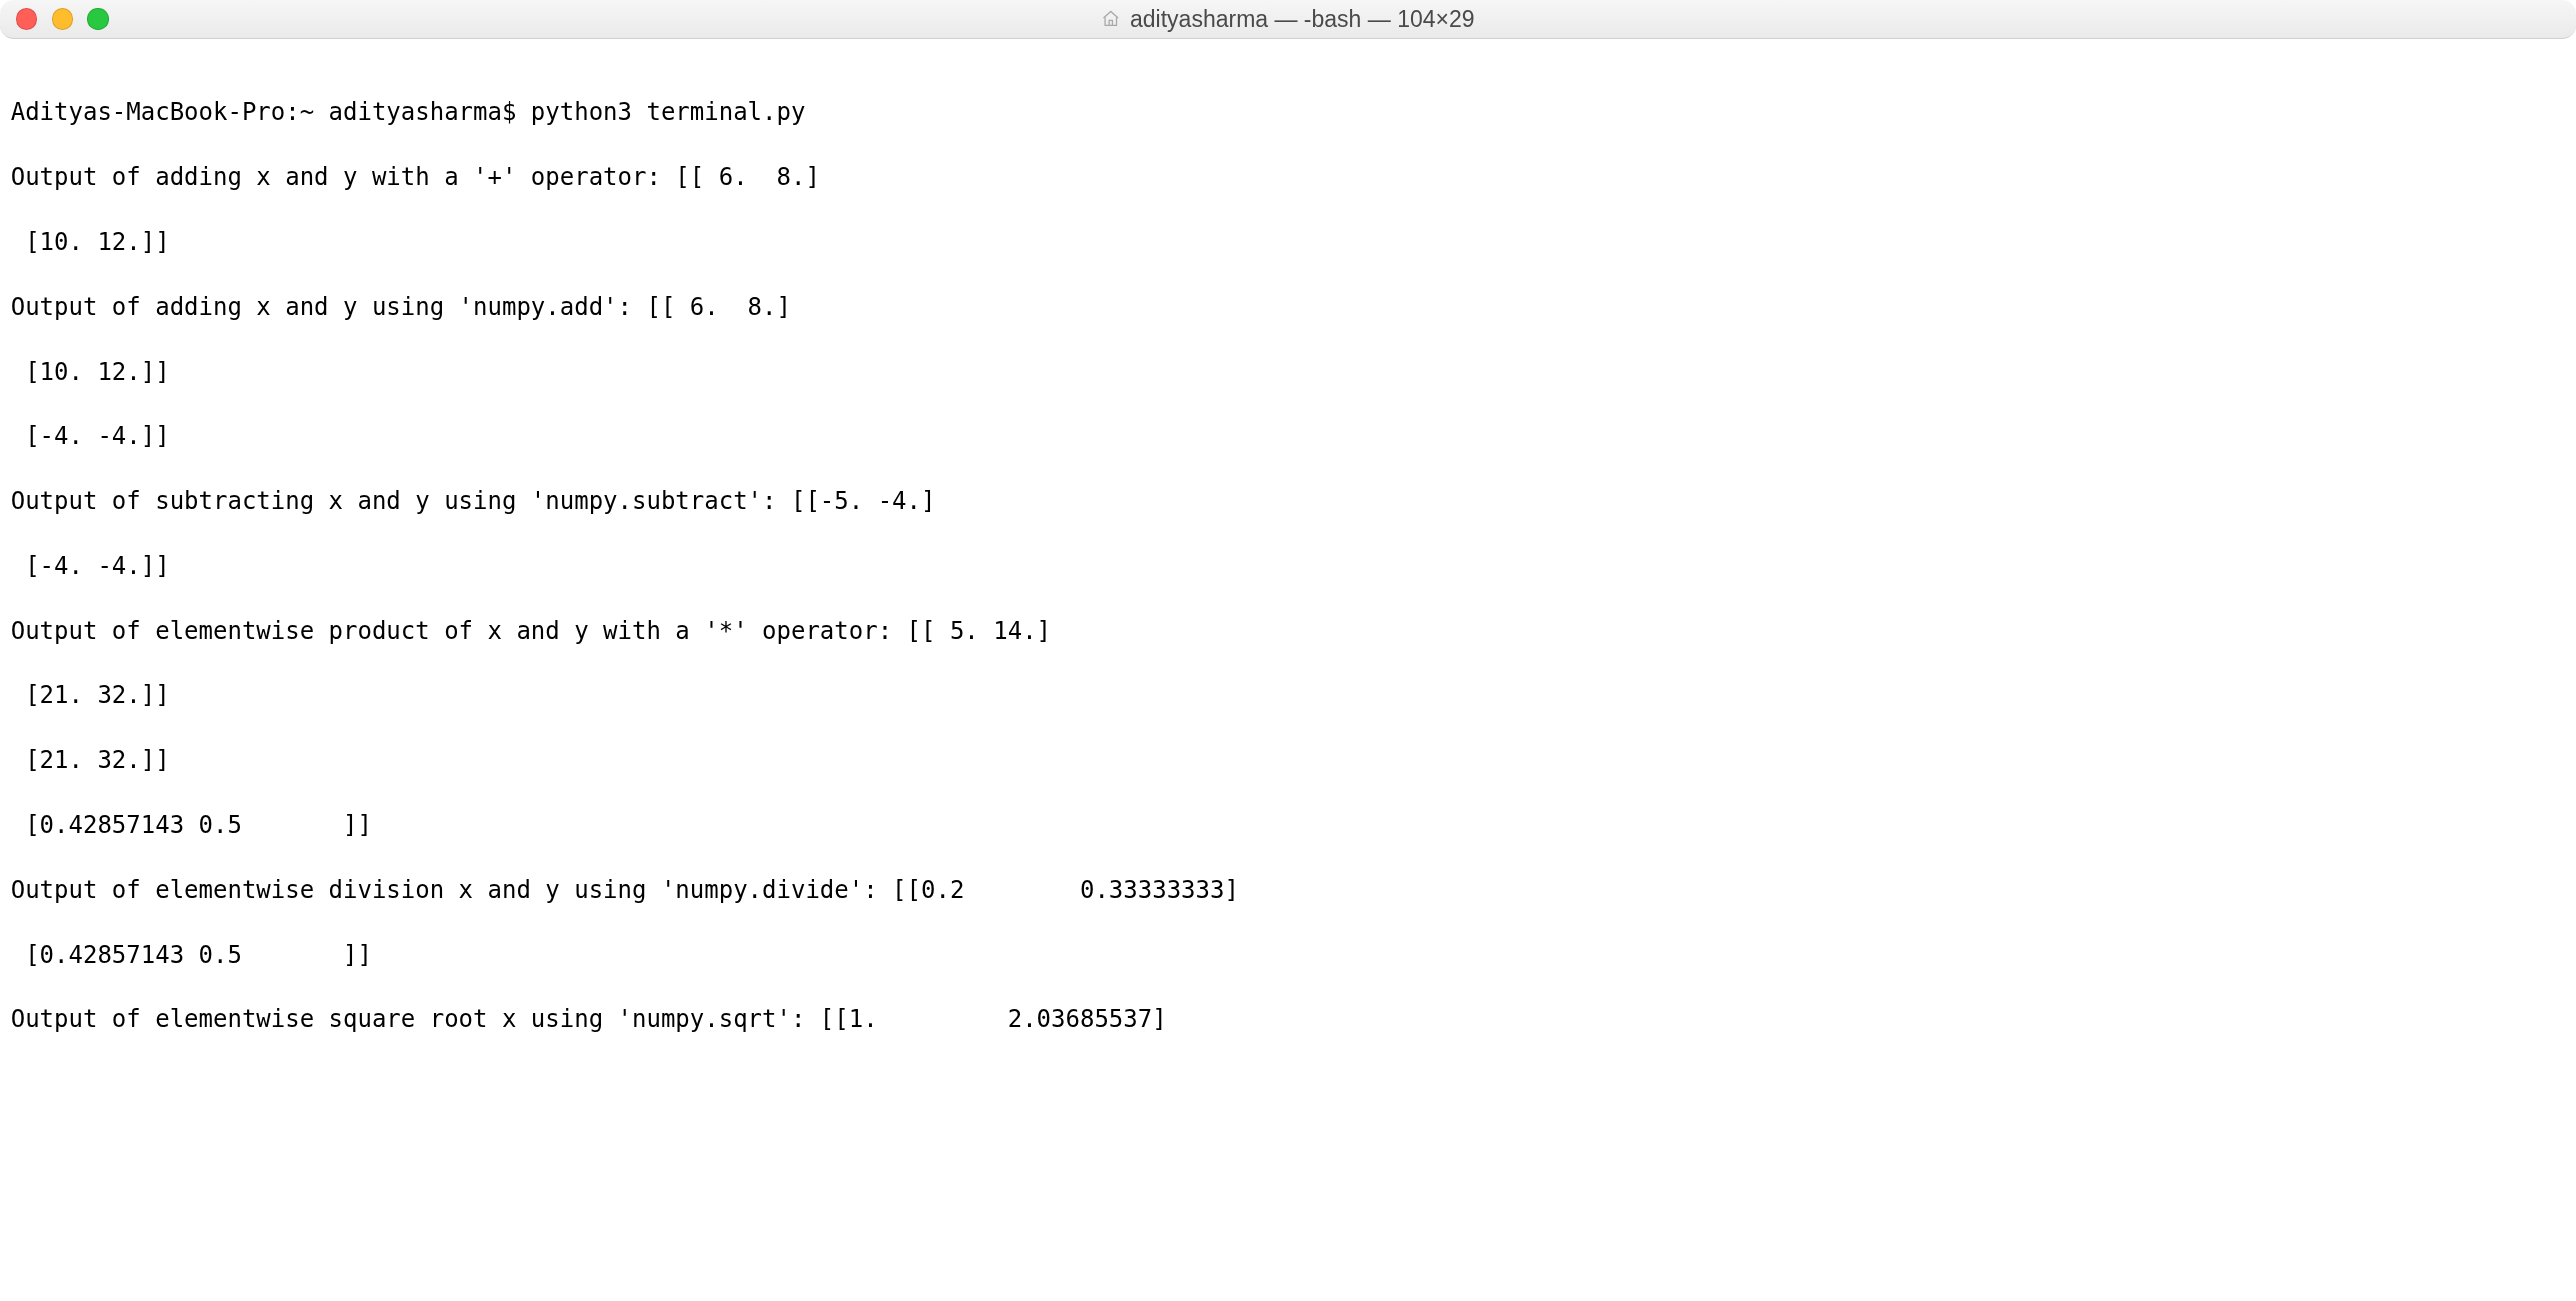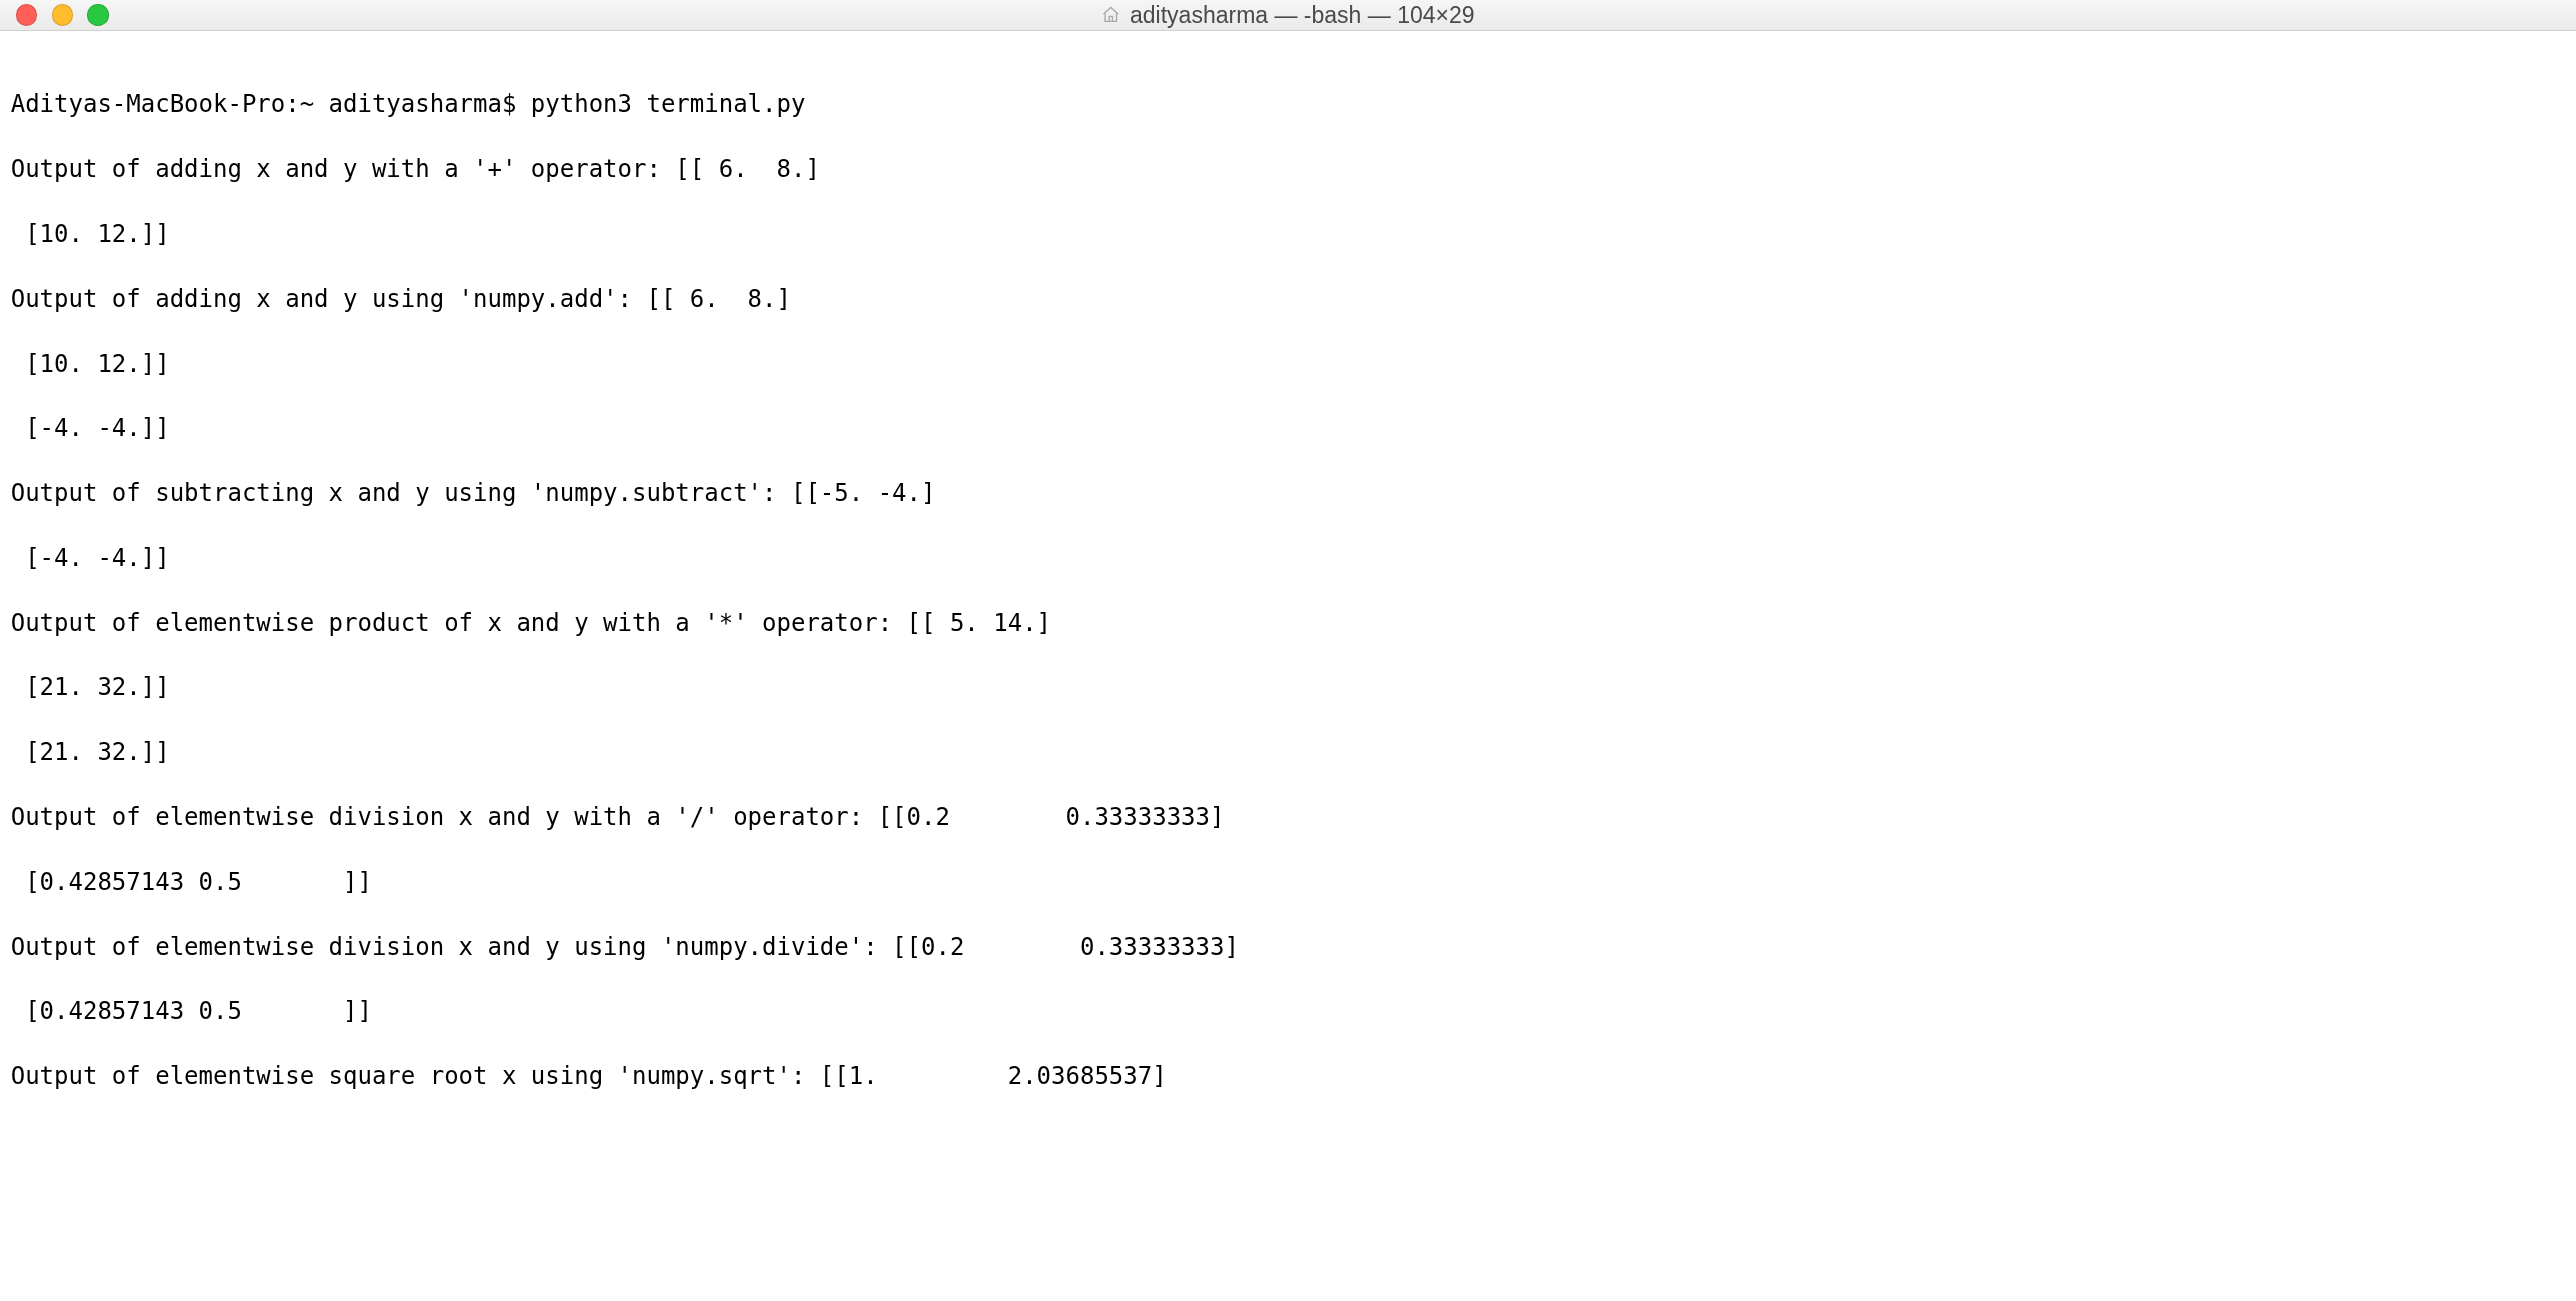--- a/index.html
+++ b/index.html
@@ -6,26 +6,27 @@
   html, body {
     width: 100%;
     background: #ffffff;
     font-family: "Menlo", "Monaco", "Consolas", monospace;
   }
   .window {
     width: 100%;
     background: #ffffff;
   }
   .titlebar {
-    height: 31px;
+    height: 39px;
     background: linear-gradient(to bottom, #f6f6f6 0%, #eaeaea 100%);
     border-bottom: 0.9px solid #d0d0d0;
     display: flex;
     align-items: center;
     position: relative;
+    border-radius: 14px;
   }
   .traffic-lights {
     display: flex;
     gap: 14.2px;
     padding-left: 16px;
     align-items: center;
   }
   .traffic-light {
     width: 21.4px;
     height: 21.4px;
@@ -94,21 +95,20 @@
 <div class="line">Output of adding x and y with a '+' operator: [[ 6.  8.]</div>
 <div class="line"> [10. 12.]]</div>
 <div class="line">Output of adding x and y using 'numpy.add': [[ 6.  8.]</div>
 <div class="line"> [10. 12.]]</div>
 <div class="line"> [-4. -4.]]</div>
 <div class="line">Output of subtracting x and y using 'numpy.subtract': [[-5. -4.]</div>
 <div class="line"> [-4. -4.]]</div>
 <div class="line">Output of elementwise product of x and y with a '*' operator: [[ 5. 14.]</div>
 <div class="line"> [21. 32.]]</div>
 <div class="line"> [21. 32.]]</div>
-<div class="line">Output of elementwise division x and y with a '/' operator: [[0.2        0.33333333]</div>
 <div class="line"> [0.42857143 0.5       ]]</div>
 <div class="line">Output of elementwise division x and y using 'numpy.divide': [[0.2        0.33333333]</div>
 <div class="line"> [0.42857143 0.5       ]]</div>
 <div class="line">Output of elementwise square root x using 'numpy.sqrt': [[1.         2.03685537]</div>
 
   </div>
 
 </div>
 
 

